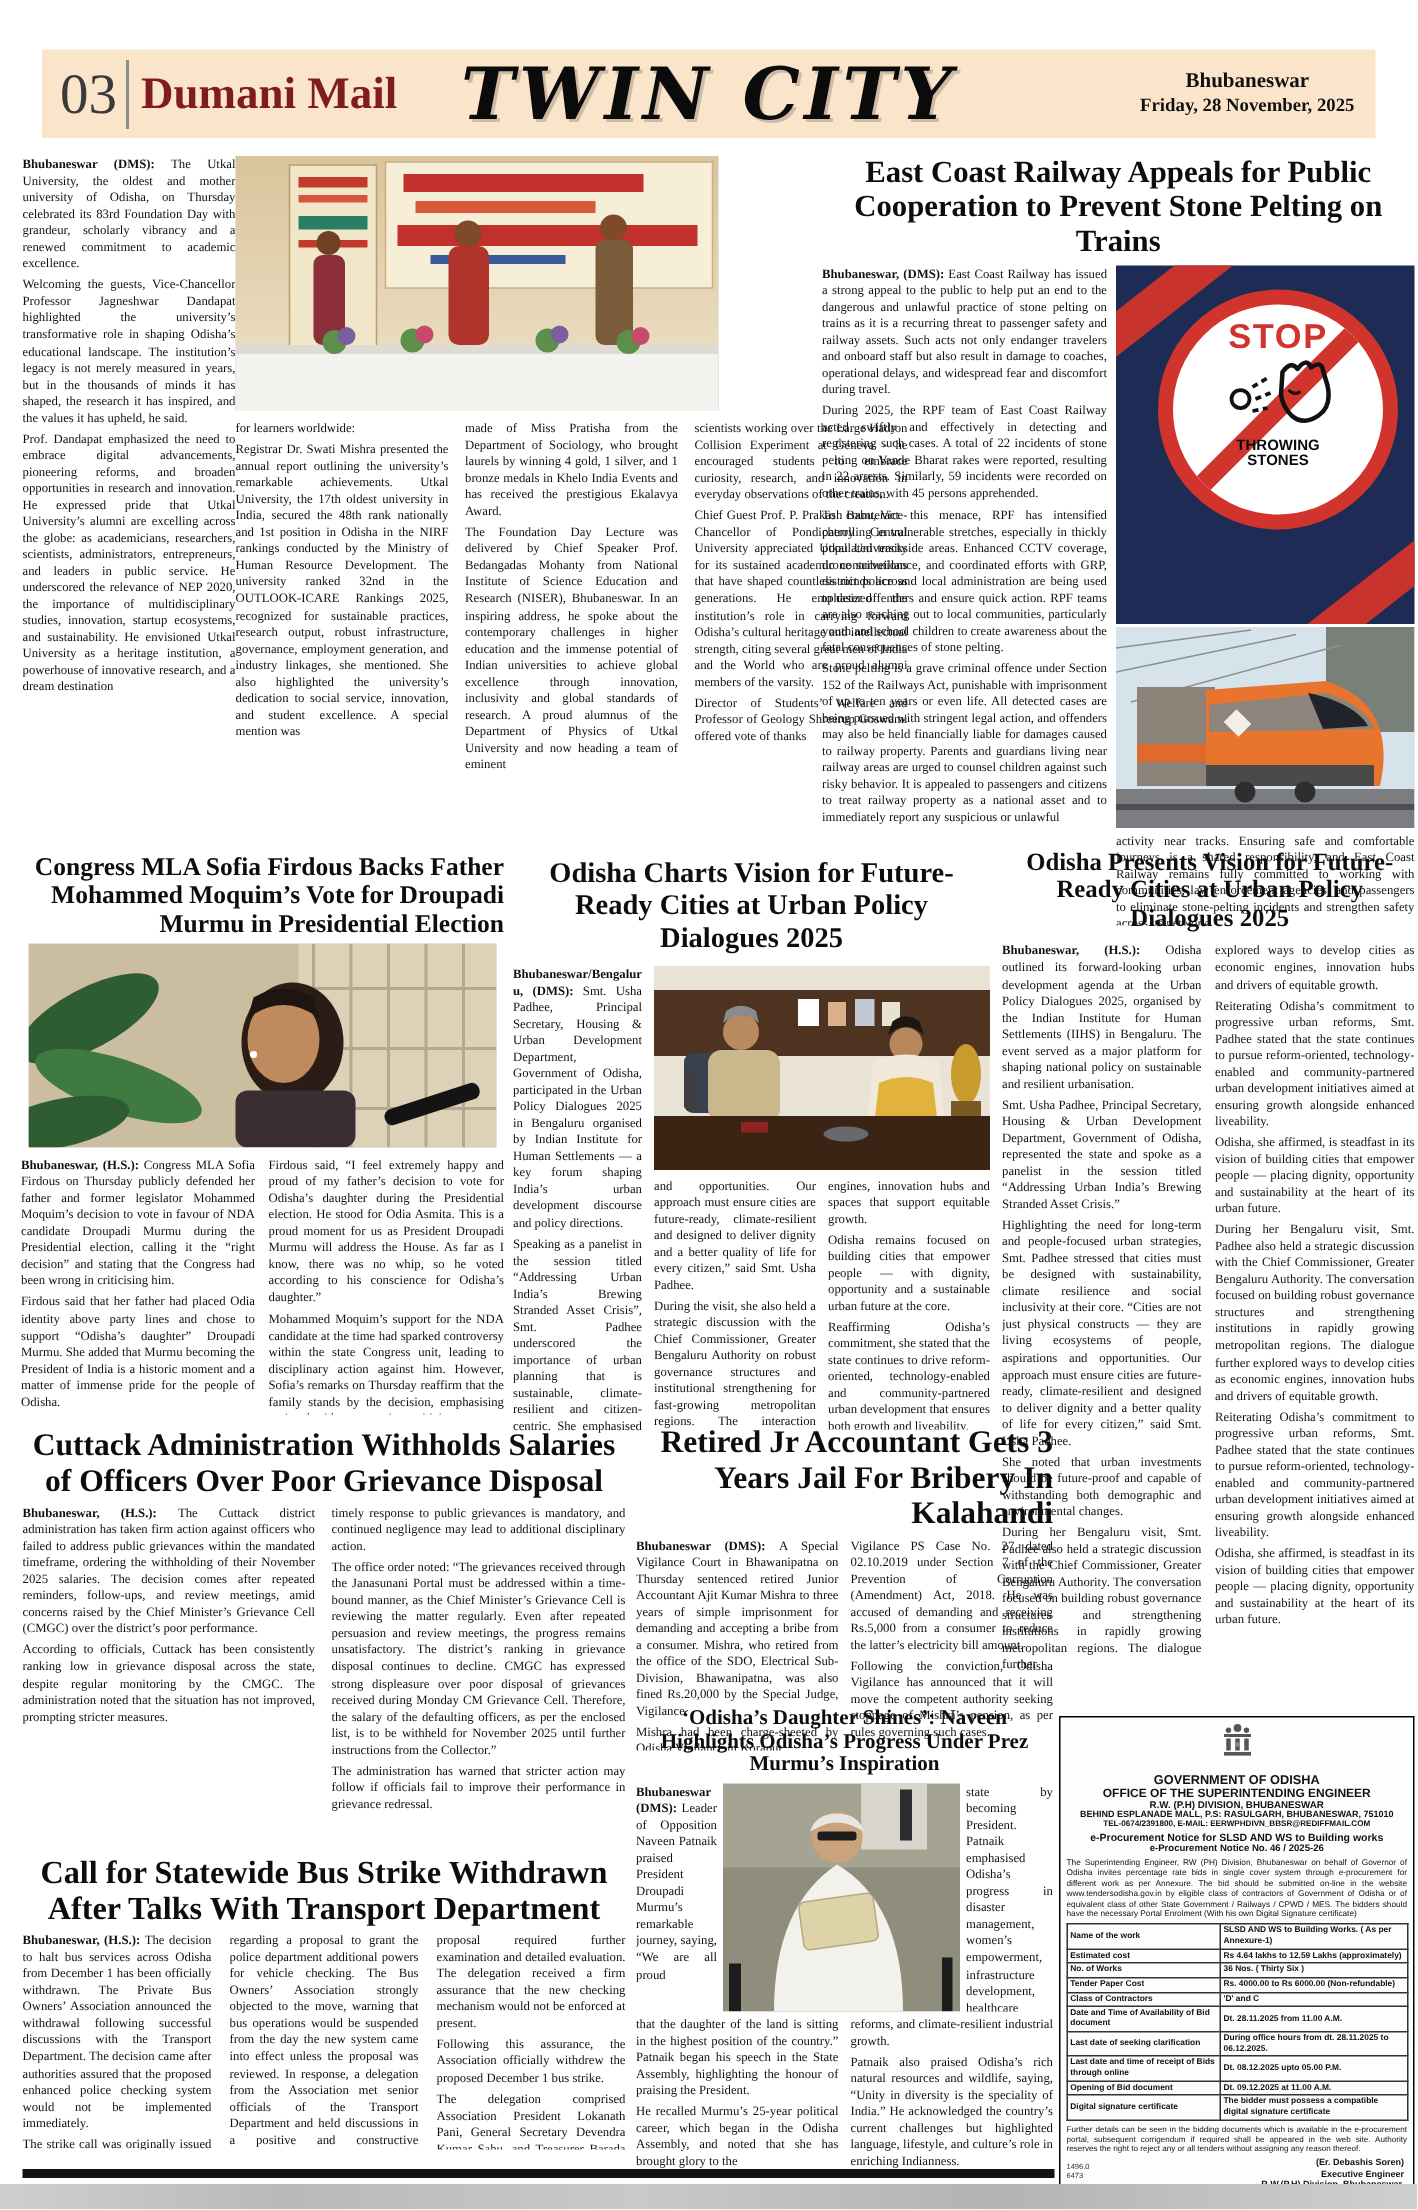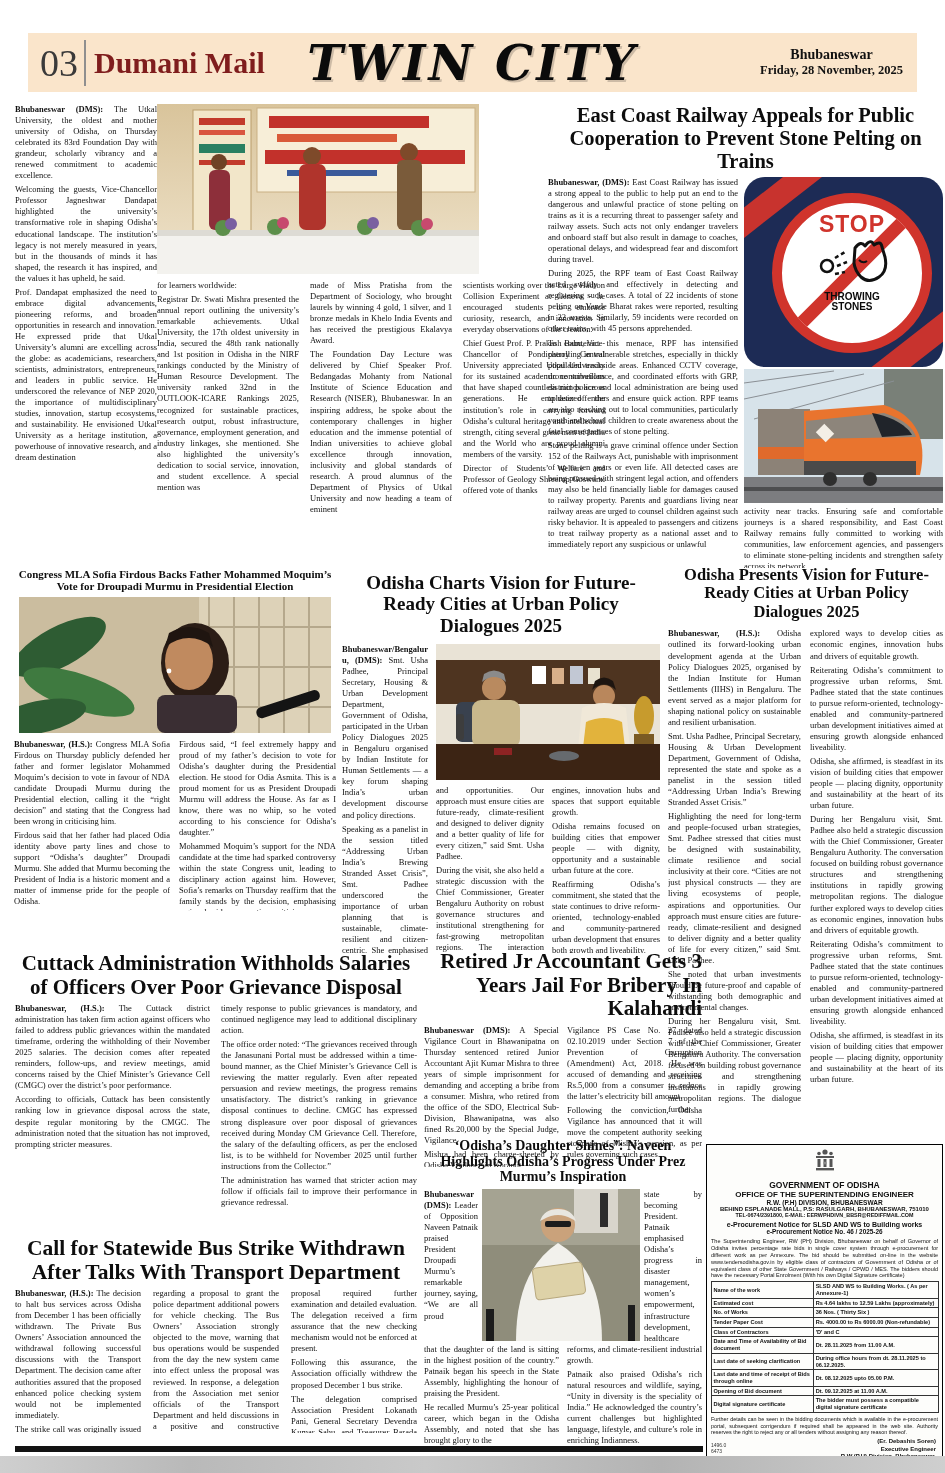--- a/index.html
+++ b/index.html
@@ -19,21 +19,21 @@
   .mh-city{font-size:14px;font-weight:bold;}
   .mh-date{font-size:12.5px;font-weight:bold;}
   
   .article{position:absolute;}
   .hl{font-weight:bold;text-align:center;line-height:1.12;margin:0 0 4px 0;color:#0d0d0d;}
   .cols{display:flex;}
   .col{text-align:justify;font-size:8.5px;line-height:1.3;overflow:hidden;overflow-wrap:break-word;}
   .para{margin:0 0 3px 0;}
   .photo{overflow:hidden;background:#ccc;}
   
-  .poster{position:relative;width:199px;height:190px;background:#1d2b55;overflow:hidden;border-radius:21px;}
+  .poster{position:relative;width:199px;height:239px;background:#1d2b55;overflow:hidden;}
   .stripe{position:absolute;background:#c8332e;}
   .stripe.tl{width:180px;height:24px;transform:rotate(-38deg);left:-52px;top:4px;}
   .stripe.br{width:180px;height:24px;transform:rotate(-38deg);right:-56px;bottom:2px;}
   .sign{position:absolute;left:28px;top:16px;width:140px;height:140px;background:#fff;
         border:10px solid #d0342c;border-radius:50%;overflow:hidden;}
   .sign .bar{position:absolute;left:-10px;top:63px;width:160px;height:13px;background:#d0342c;
         transform:rotate(-45deg);}
   .stop-word{position:relative;color:#d0342c;font-weight:bold;font-size:23px;text-align:center;
         margin-top:8px;font-family:"Liberation Sans","DejaVu Sans",sans-serif;letter-spacing:1px;}
   .hand-wrap{position:relative;text-align:center;margin-top:-2px;}
@@ -193,21 +193,21 @@
           </svg>
         </div>
         <div class="col" style="width:199px;height:62px;margin-top:3px;">
             <p class="para">activity near tracks. Ensuring safe and comfortable journeys is a shared responsibility, and East Coast Railway remains fully committed to working with communities, law enforcement agencies, and passengers to eliminate stone-pelting incidents and strengthen safety across its network.</p>
           </div>
       </div>
     </div>
   </div>
 
   <div class="article" style="left:14px;top:568px;width:322px;">
-    <h2 class="hl" style="font-size:11px;">Congress MLA Sofia Firdous Backs Father Mohammed Moquim’s Vote for Droupadi Murmu in Presidential Election</h2>
+    <h2 class="hl" style="font-size:17px;text-align:right;">Congress MLA Sofia Firdous Backs Father Mohammed Moquim’s Vote for Droupadi Murmu in Presidential Election</h2>
     <div class="photo" style="width:312px;height:136px;margin:2px auto 6px auto;">
       <svg width="312" height="136" viewBox="0 0 312 136">
         <rect width="312" height="136" fill="#cbbd9f"></rect>
         <rect x="180" y="0" width="132" height="136" fill="#ddd2b8"></rect>
         <path d="M190 0 V136 M215 0 V136 M240 0 V136 M265 0 V136 M290 0 V136" stroke="#b5a88c" stroke-width="2"></path>
         <path d="M180 30 H312 M180 70 H312 M180 110 H312" stroke="#b5a88c" stroke-width="2"></path>
         <ellipse cx="40" cy="50" rx="52" ry="20" fill="#2e5c33" transform="rotate(-28 40 50)"></ellipse>
         <ellipse cx="60" cy="95" rx="58" ry="18" fill="#3f7a40" transform="rotate(18 60 95)"></ellipse>
         <ellipse cx="20" cy="120" rx="48" ry="16" fill="#2e5c33" transform="rotate(-12 20 120)"></ellipse>
         <ellipse cx="176" cy="66" rx="34" ry="40" fill="#2b1d16"></ellipse>

